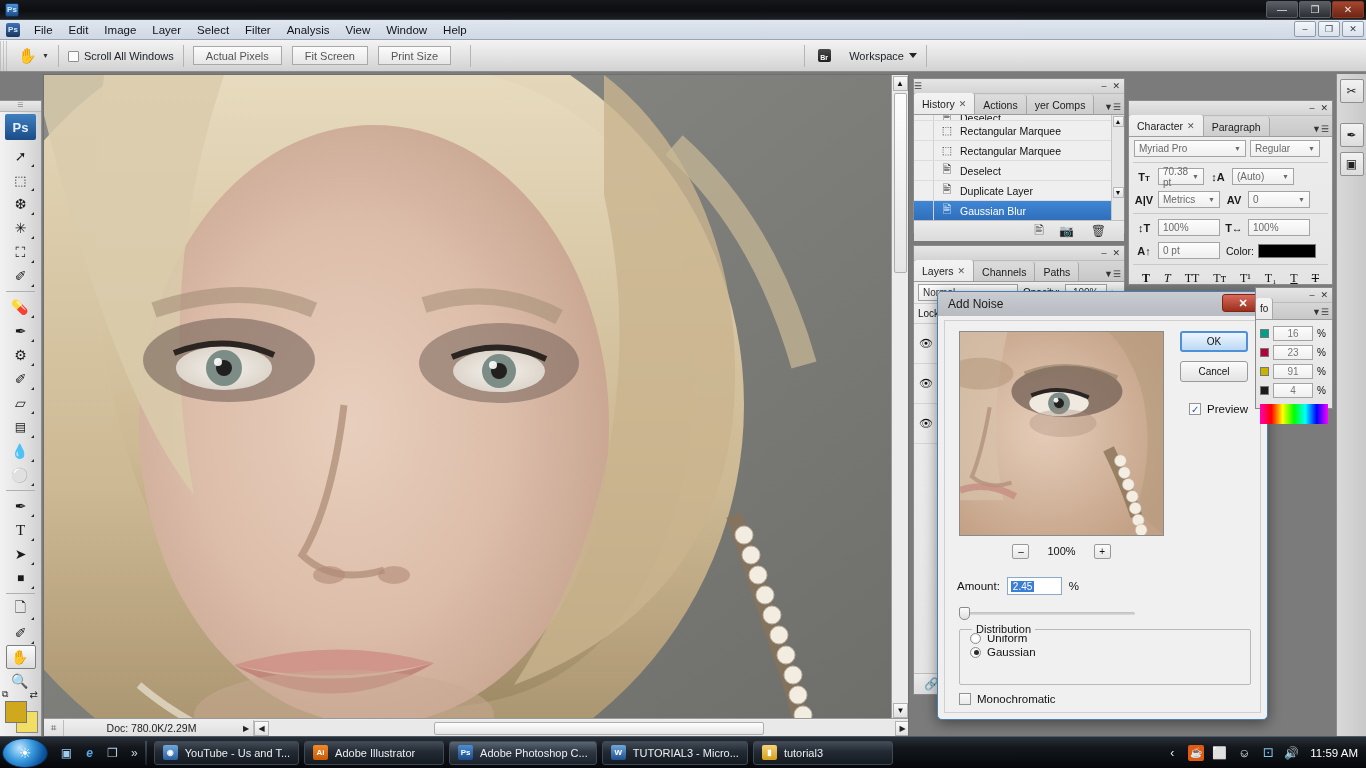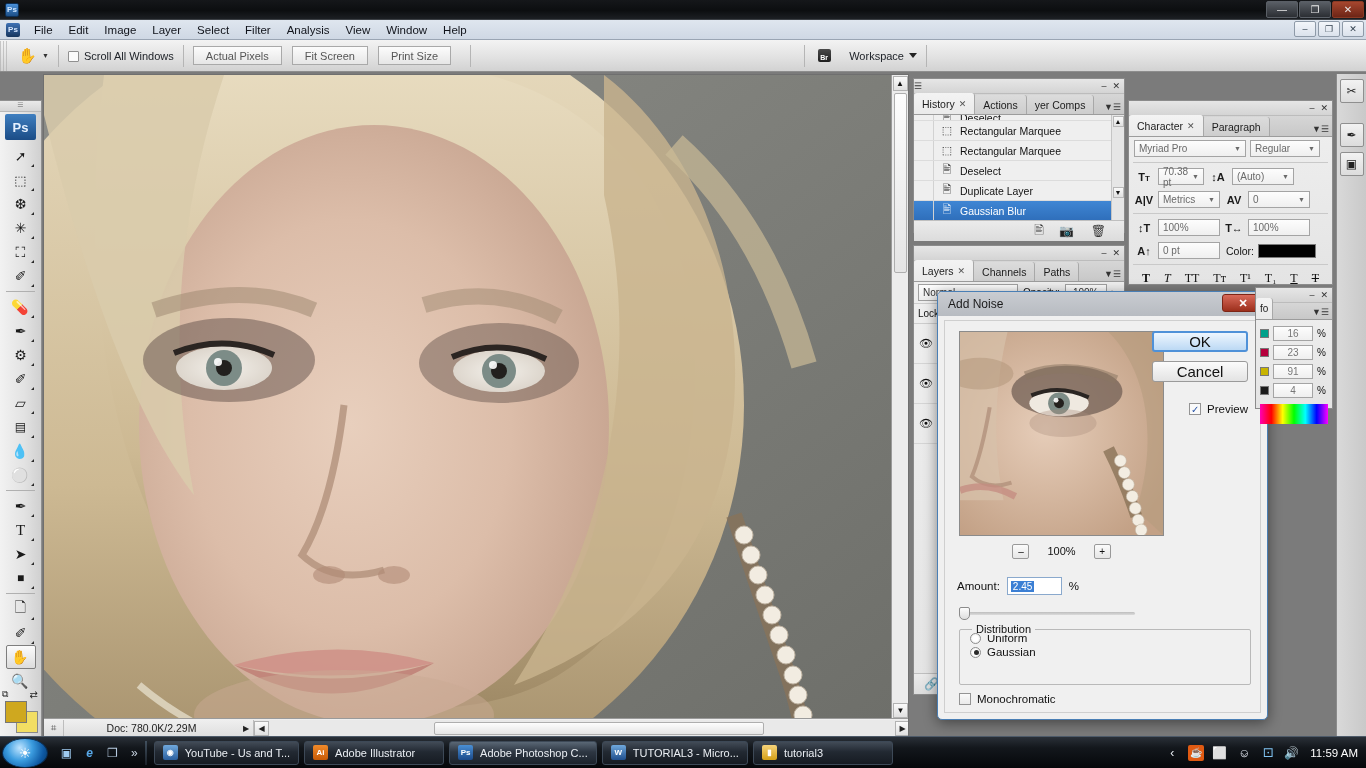--- a/index.html
+++ b/index.html
@@ -237,22 +237,22 @@
      font-size:11px; display:flex; align-items:center; justify-content:center; font-weight:bold;}
   .dlg-body { position:absolute; left:6px; top:28px; right:6px; bottom:6px;
      background:#f0f0f0; border:1px solid #cfcfcf; }
   .prev-box { position:absolute; left:14px; top:10px; width:205px; height:205px;
      border:1px solid #8b8b8b; overflow:hidden; background:#cbb7a6;}
   .zoom-row { position:absolute; left:14px; top:220px; width:205px; height:20px;
      display:flex; align-items:center; justify-content:center; gap:18px; font-size:11px;}
   .zbtn { width:17px; height:15px; border:1px solid #999; border-radius:2px;
      background:linear-gradient(180deg,#fbfbfb,#e6e6e6); display:flex;align-items:center;
      justify-content:center; font-size:10px;}
-  .dlg-btn { position:absolute; right:12px; width:96px; height:21px; border-radius:3px;
-     display:flex; align-items:center; justify-content:center; font-size:15px;
+  .dlg-btn { position:absolute; right:12px; width:68px; height:21px; border-radius:3px;
+     display:flex; align-items:center; justify-content:center; font-size:10px;
      border:1px solid #9a9a9a; background:linear-gradient(180deg,#fbfbfb,#e3e3e3); }
   .dlg-btn.primary { border:2px solid #4f91d8; background:linear-gradient(180deg,#eef6fe,#bcd9f4); }
   .amount-row { position:absolute; left:12px; top:256px; display:flex; align-items:center; gap:7px;
      font-size:11.5px; }
   .amt-input { width:55px; height:18px; border:1px solid #8aa9cd; background:#fff;
      display:flex; align-items:center; padding-left:3px; }
   .amt-sel { background:#3b7fd4; color:#fff; padding:0 2px; font-size:10px; }
   .slider { position:absolute; left:14px; top:286px; width:176px; height:12px; }
   .sl-track { position:absolute; left:6px; top:5px; width:170px; height:3px;
      background:linear-gradient(180deg,#bdbdbd,#dcdcdc); border-radius:2px; }

